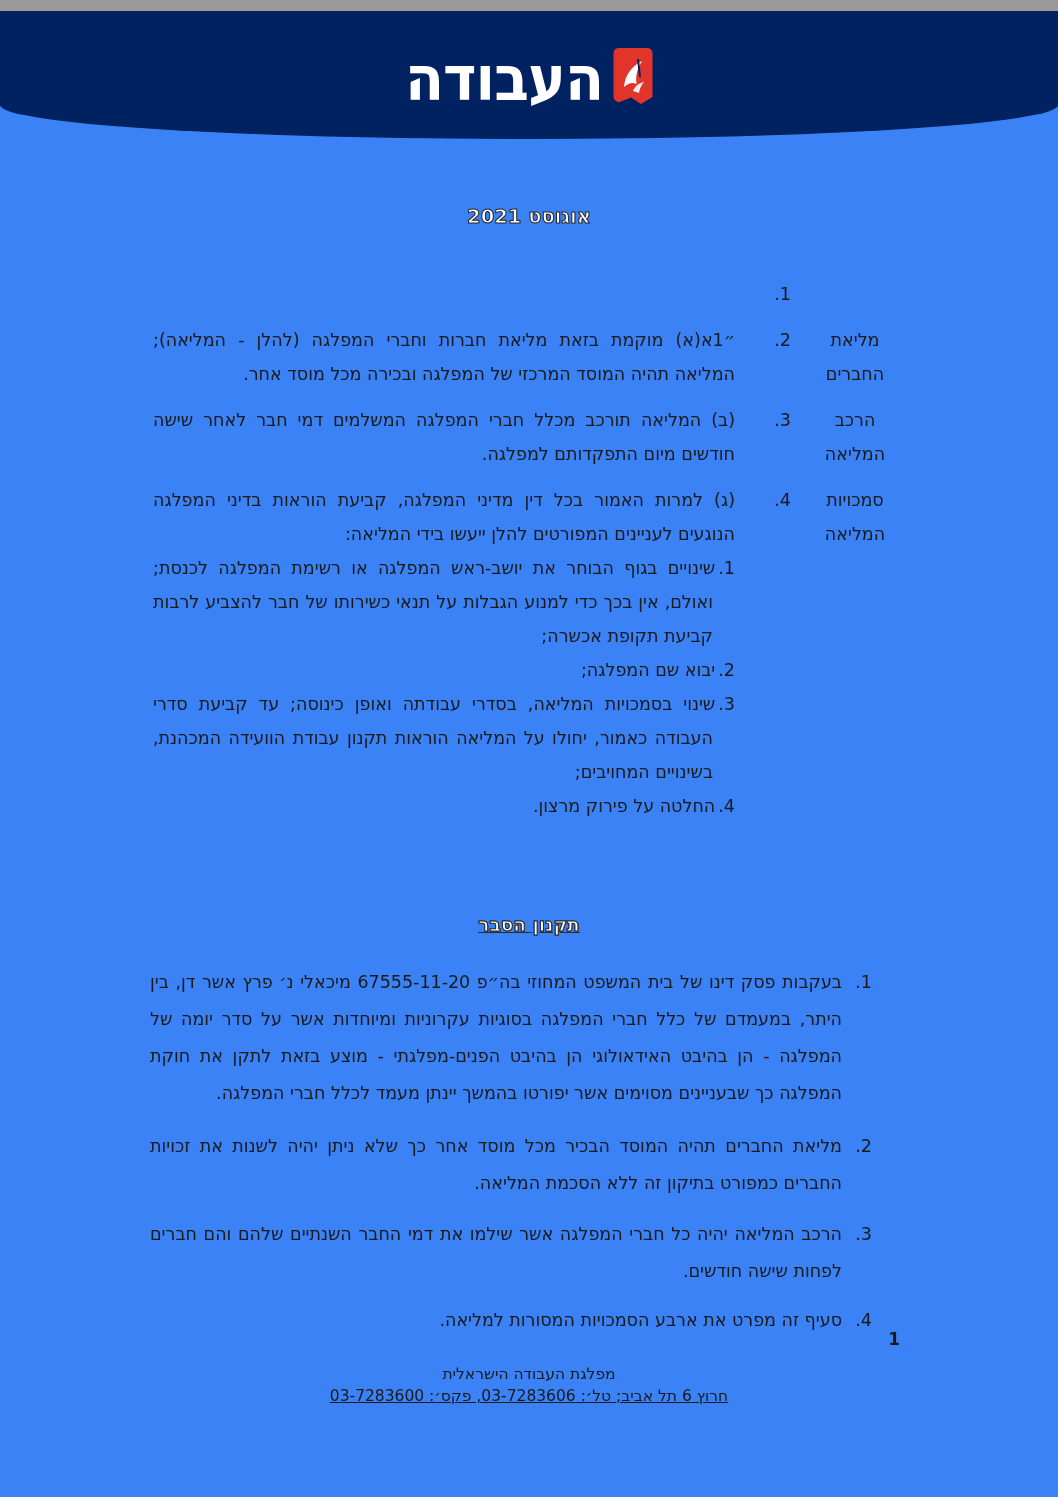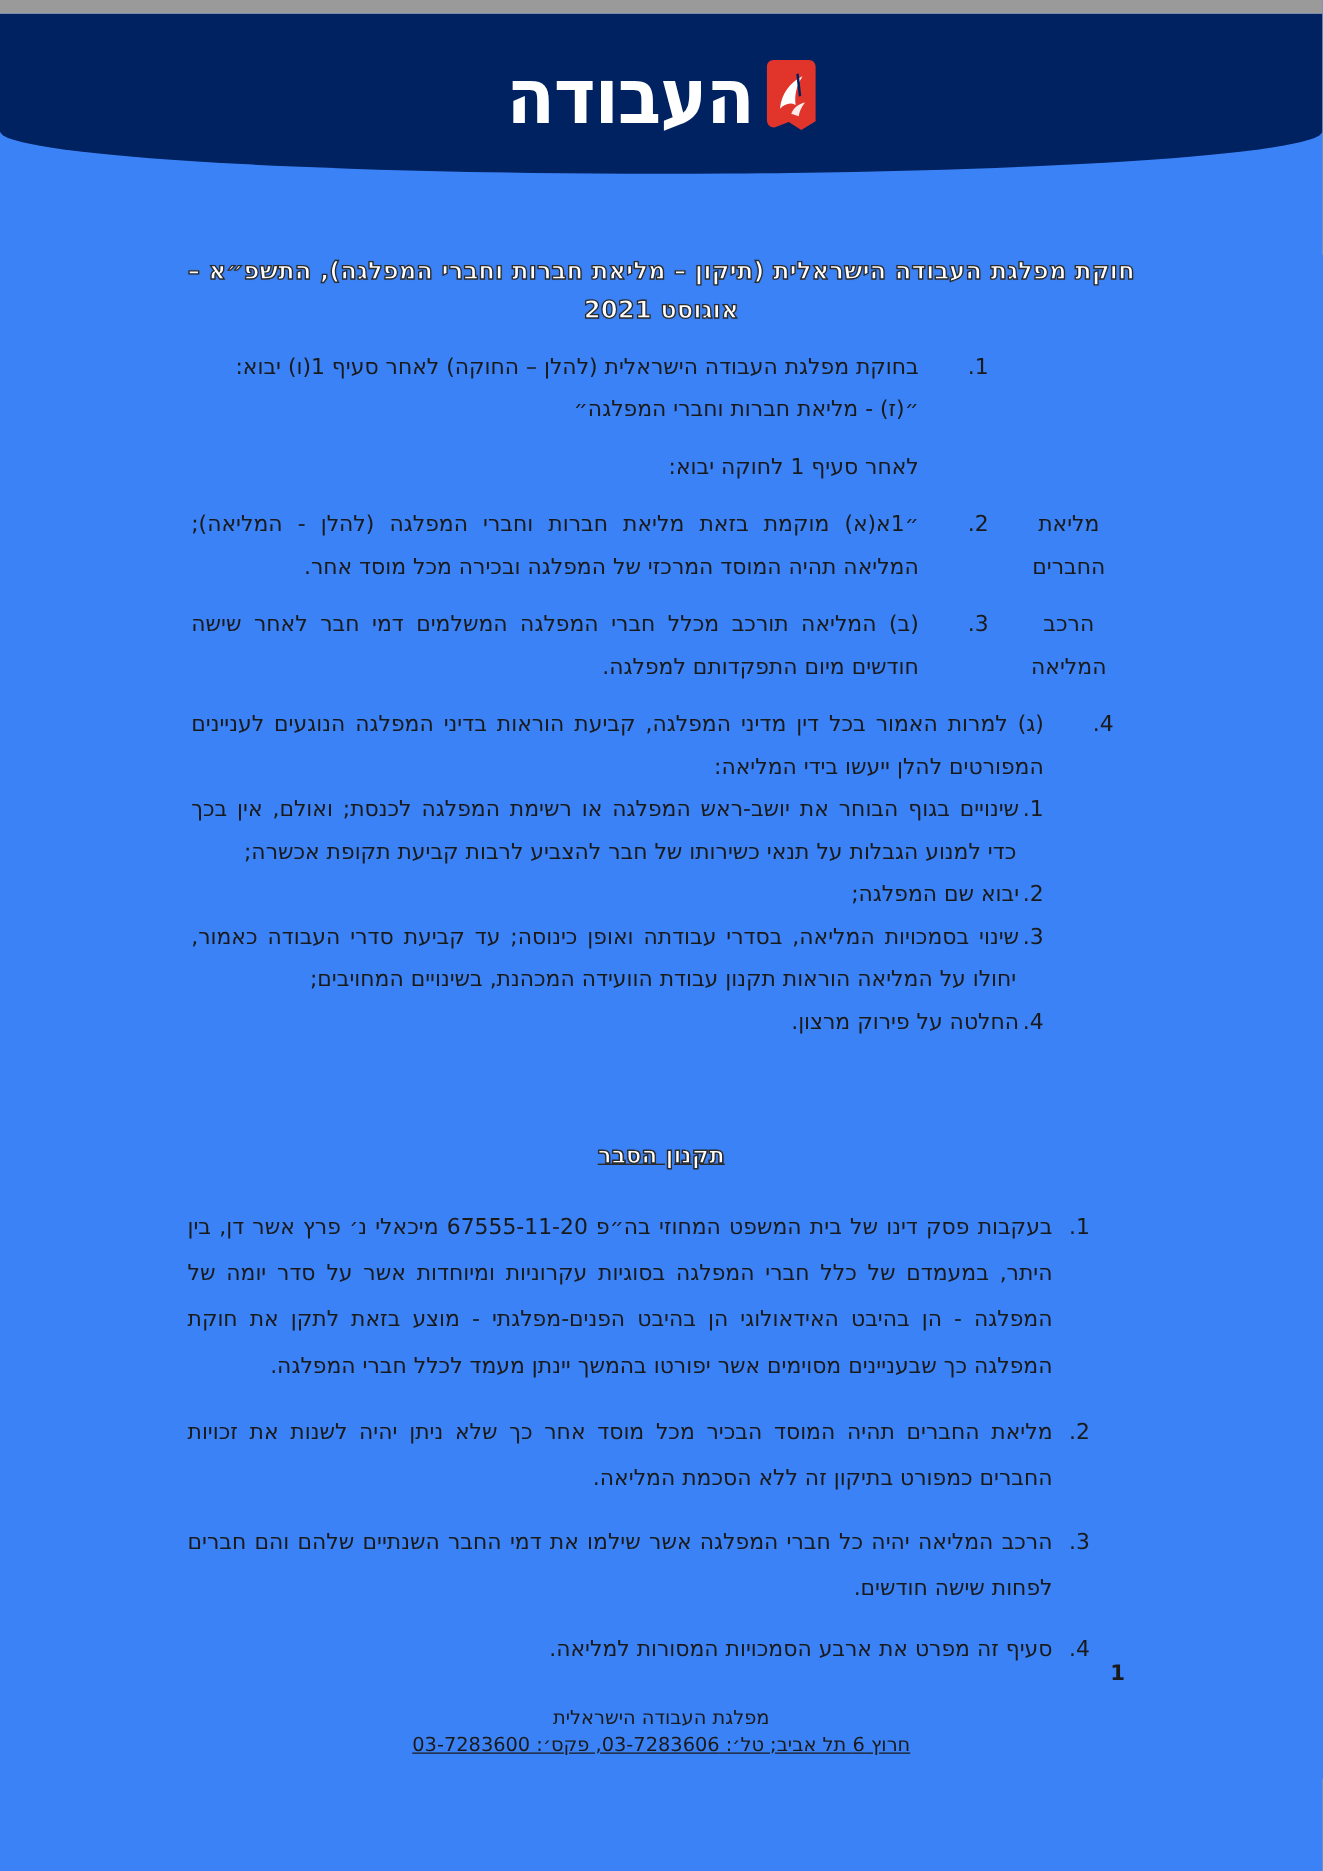--- a/index.html
+++ b/index.html
@@ -130,49 +130,44 @@
         <path d="M6 1 H34 C37.3 1 39.5 3.2 39.5 6.5 V50 L28 57 L18 50.5 L6.5 55 C3 55 0.5 52.5 0.5 49 V6.5 C0.5 3.2 2.7 1 6 1 Z" fill="#e1352b"></path>
         <path d="M11 40 C12 28 19 19 29 14 C24 22 22.5 29 23.5 37 C19 34.5 14.5 36.5 11 40 Z" fill="#ffffff"></path>
         <path d="M20 44 C22 39 26 36 31 35 C28 39 26.5 42 26 46 Z" fill="#ffffff" opacity="0.9"></path>
         <path d="M25 12 L27 30" stroke="#002261" stroke-width="2" fill="none"></path>
       </svg>
     </span>
     <span class="brand-text">העבודה</span>
   </div>
 
   <div class="doc-title hollow">
-    <div>חוקת מפלגת העבודה הישראלית (תיקון – מליאת חברות וחברי המפלגה), התשפ״א –</div>
     <div>אוגוסט 2021</div>
   </div>
 
   <div class="main-body">
 
     <div class="sec-row">
       <div class="sec-label"></div>
       <div class="sec-num">1.</div>
-      <div class="sec-text">
-        <div>בחוקת מפלגת העבודה הישראלית (להלן – החוקה) לאחר סעיף 1(ו) יבוא:</div>
-        <div class="quoted-line">״(ז) - מליאת חברות וחברי המפלגה״</div>
-        <div class="followup-line">לאחר סעיף 1 לחוקה יבוא:</div>
-      </div>
     </div>
 
     <div class="sec-row">
       <div class="sec-label">מליאת החברים</div>
       <div class="sec-num">2.</div>
       <div class="sec-text">״1א(א) מוקמת בזאת מליאת חברות וחברי המפלגה (להלן - המליאה); המליאה תהיה המוסד המרכזי של המפלגה ובכירה מכל מוסד אחר.</div>
     </div>
 
     <div class="sec-row">
       <div class="sec-label">הרכב המליאה</div>
       <div class="sec-num">3.</div>
       <div class="sec-text">(ב) המליאה תורכב מכלל חברי המפלגה המשלמים דמי חבר לאחר שישה חודשים מיום התפקדותם למפלגה.</div>
     </div>
 
     <div class="sec-row">
+      <div class="sec-label">סמכויות המליאה</div>
       <div class="sec-num">4.</div>
       <div class="sec-text">
         <div>(ג) למרות האמור בכל דין מדיני המפלגה, קביעת הוראות בדיני המפלגה הנוגעים לעניינים המפורטים להלן ייעשו בידי המליאה:</div>
         <div class="sub-item">
           <span class="item-num">1.</span><span>שינויים בגוף הבוחר את יושב-ראש המפלגה או רשימת המפלגה לכנסת; ואולם, אין בכך כדי למנוע הגבלות על תנאי כשירותו של חבר להצביע לרבות קביעת תקופת אכשרה;</span>
         </div>
         <div class="sub-item">
           <span class="item-num">2.</span><span>יבוא שם המפלגה;</span>
         </div>
         <div class="sub-item">

